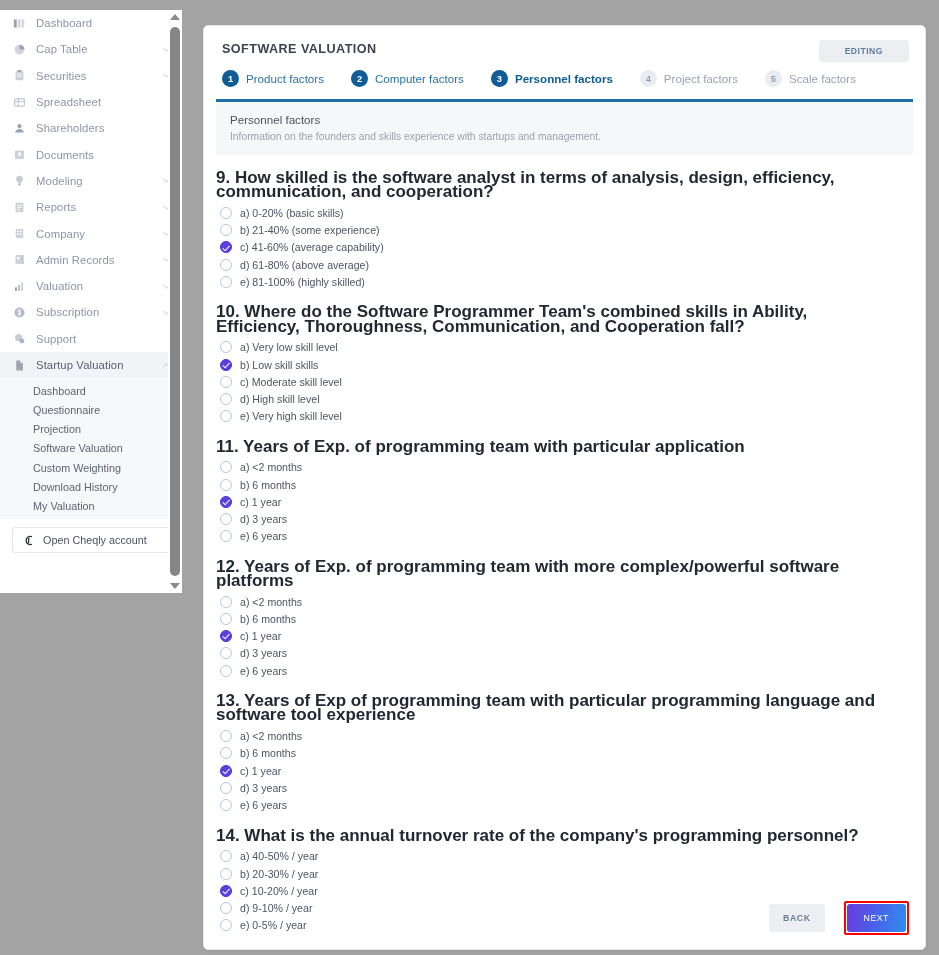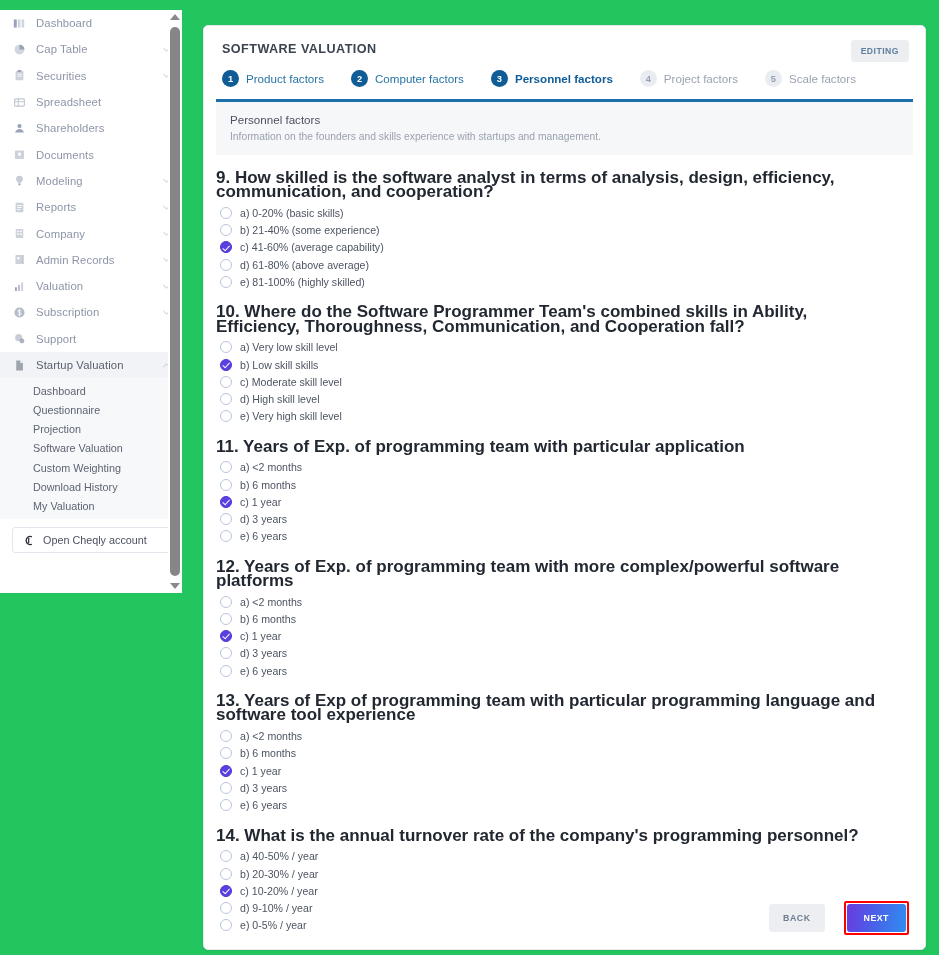--- a/index.html
+++ b/index.html
@@ -3,21 +3,21 @@
 <meta charset="utf-8">
 <style>
   * { box-sizing: border-box; }
   html, body {
     margin: 0; padding: 0;
     width: 939px; height: 955px;
     background: #ffffff;
     font-family: "Liberation Sans", sans-serif;
     -webkit-font-smoothing: antialiased;
   }
-  #root { position: relative; width: 939px; height: 955px; overflow: hidden; background:#22c55e; }
+  #root { position: relative; width: 939px; height: 955px; overflow: hidden; background:#a3a3a3; }
 
   
   #sidebar {
     position: absolute; left: 0; top: 10px;
     width: 182px; height: 583px;
     background: #ffffff;
     border-right: 1px solid #e9ebf0;
     overflow: hidden;
   }
   .nav-item {
@@ -123,21 +123,21 @@
     color: #3c4350;
     letter-spacing: .45px;
   }
   #editing-badge {
     position: absolute; right: 16px; top: 14px;
     background: #eceef1;
     color: #5c7f9e;
     font-size: 8.6px;
     font-weight: bold;
     letter-spacing: .5px;
-    padding: 6px 10px;
+    padding: 6px 26px;
     border-radius: 3px;
     cursor: pointer;
   }
 
   #steps {
     display: flex; align-items: center;
     padding: 14px 18px 0 18px;
     gap: 0;
   }
   .step { display: flex; align-items: center; cursor: pointer; }
@@ -221,21 +221,21 @@
   }
   #next-wrap {
     border: 2.5px solid #ff0000;
     border-radius: 2px;
     padding: 1px;
     display: inline-flex;
   }
   #next-btn {
     background: linear-gradient(100deg, #6a3ae0 0%, #4a5fe8 45%, #2f8ef0 100%);
     color: #ffffff;
-    font-size: 8.8px; font-weight: bold; letter-spacing: .5px;
+    font-size: 8.8px; font-weight: normal; letter-spacing: .5px;
     padding: 9px 17px;
     border-radius: 3px;
     border: none;
     cursor: pointer;
     font-family: "Liberation Sans", sans-serif;
   }
 </style>
 </head>
 <body>
 

